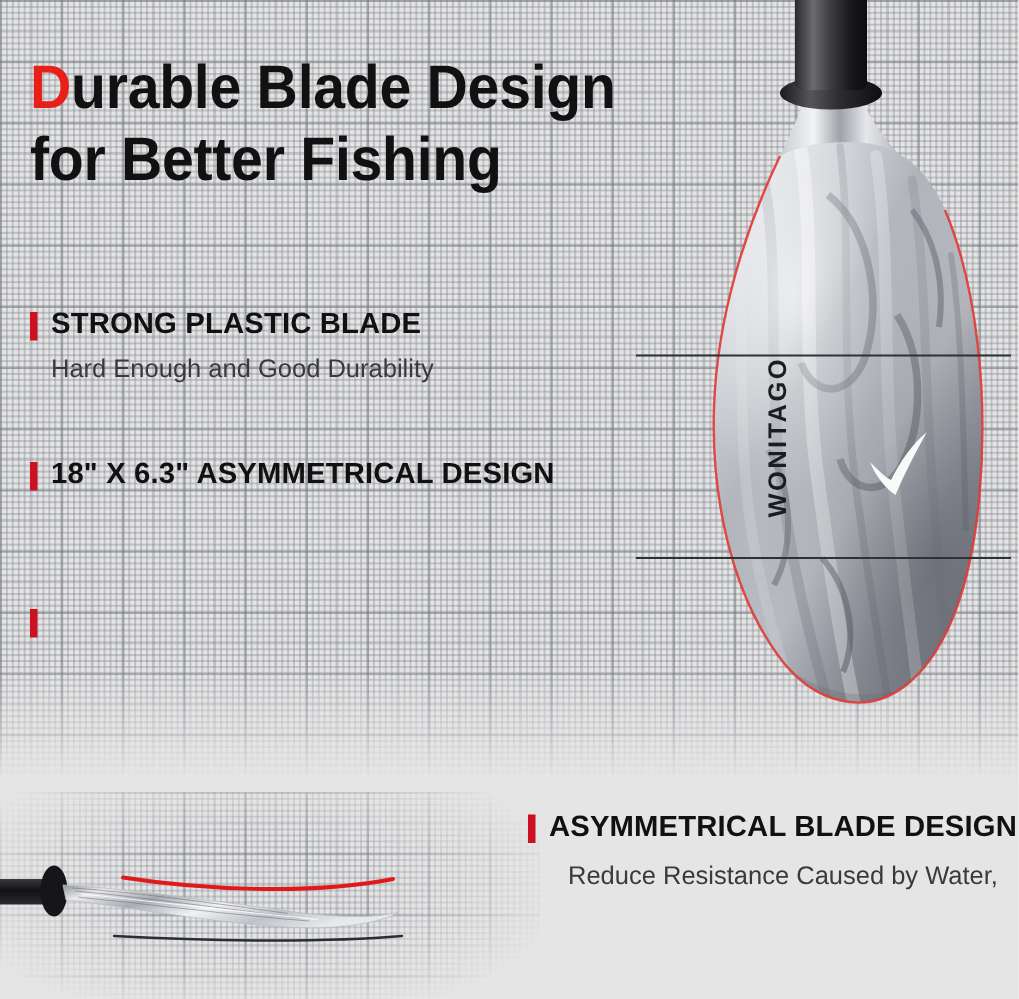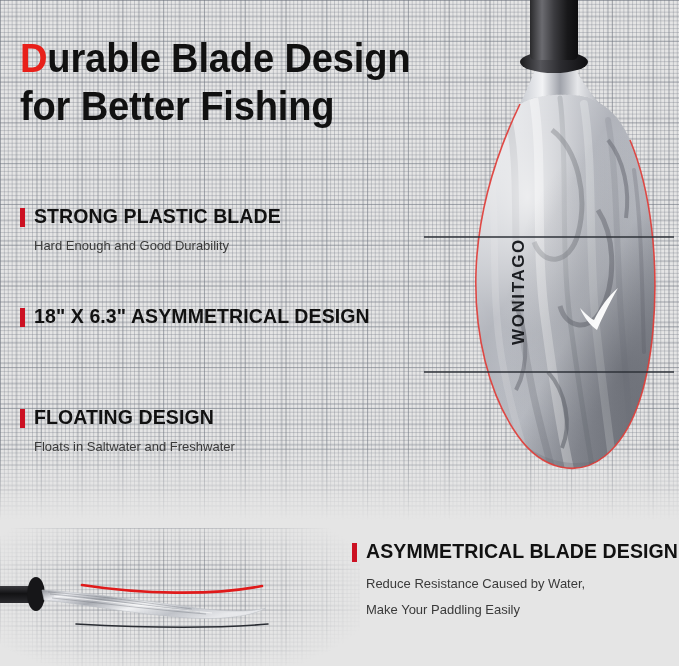--- a/index.html
+++ b/index.html
@@ -125,28 +125,28 @@
   .feature-title {
     font-family: "Liberation Sans", sans-serif;
     font-weight: bold;
     font-size: 19.5px;
     line-height: 22px;
     color: #111111;
     letter-spacing: 0.1px;
   }
   .feature-sub {
     font-family: "Liberation Sans", sans-serif;
-    font-size: 13px;
+    font-size: 17px;
     line-height: 22px;
     color: #3a3a3a;
     margin-top: 8px;
     margin-left: 14px;
     white-space: nowrap;
   }
-  .feature-sub div { white-space: nowrap; }
+  .feature-sub div { white-space: nowrap; text-align: center; }
 
   #feature-strong   { left: 20px; top: 205px; }
   #feature-asym     { left: 20px; top: 305px; }
   #feature-floating { left: 20px; top: 406px; }
   #feature-stream   { left: 352px; top: 540px; }
   #feature-stream .feature-sub { margin-top: 9px; line-height: 26px; }
 
   
   .product {
     position: absolute;
@@ -195,33 +195,30 @@
   <div class="feature" id="feature-asym">
     <div class="feature-head">
       <span class="redbar"></span>
       <span class="feature-title">18" X 6.3" ASYMMETRICAL DESIGN</span>
     </div>
   </div>
 
   <div class="feature" id="feature-floating">
     <div class="feature-head">
       <span class="redbar"></span>
-      <span class="feature-title">FLOATING DESIGN</span>
-    </div>
-    <div class="feature-sub">Floats in Saltwater and Freshwater</div>
+    </div>
   </div>
 
   <div class="feature" id="feature-stream">
     <div class="feature-head">
       <span class="redbar"></span>
       <span class="feature-title">ASYMMETRICAL BLADE DESIGN</span>
     </div>
     <div class="feature-sub">
       <div>Reduce Resistance Caused by Water,</div>
-      <div>Make Your Paddling Easily</div>
     </div>
   </div>
 
   <div class="product">
     <svg width="277" height="500" viewBox="0 0 277 500" xmlns="http://www.w3.org/2000/svg">
       <defs>
         <linearGradient id="shaftGrad" x1="0" y1="0" x2="1" y2="0">
           <stop offset="0%" stop-color="#2a2a2c"></stop>
           <stop offset="25%" stop-color="#6b6b70"></stop>
           <stop offset="50%" stop-color="#3c3c40"></stop>

